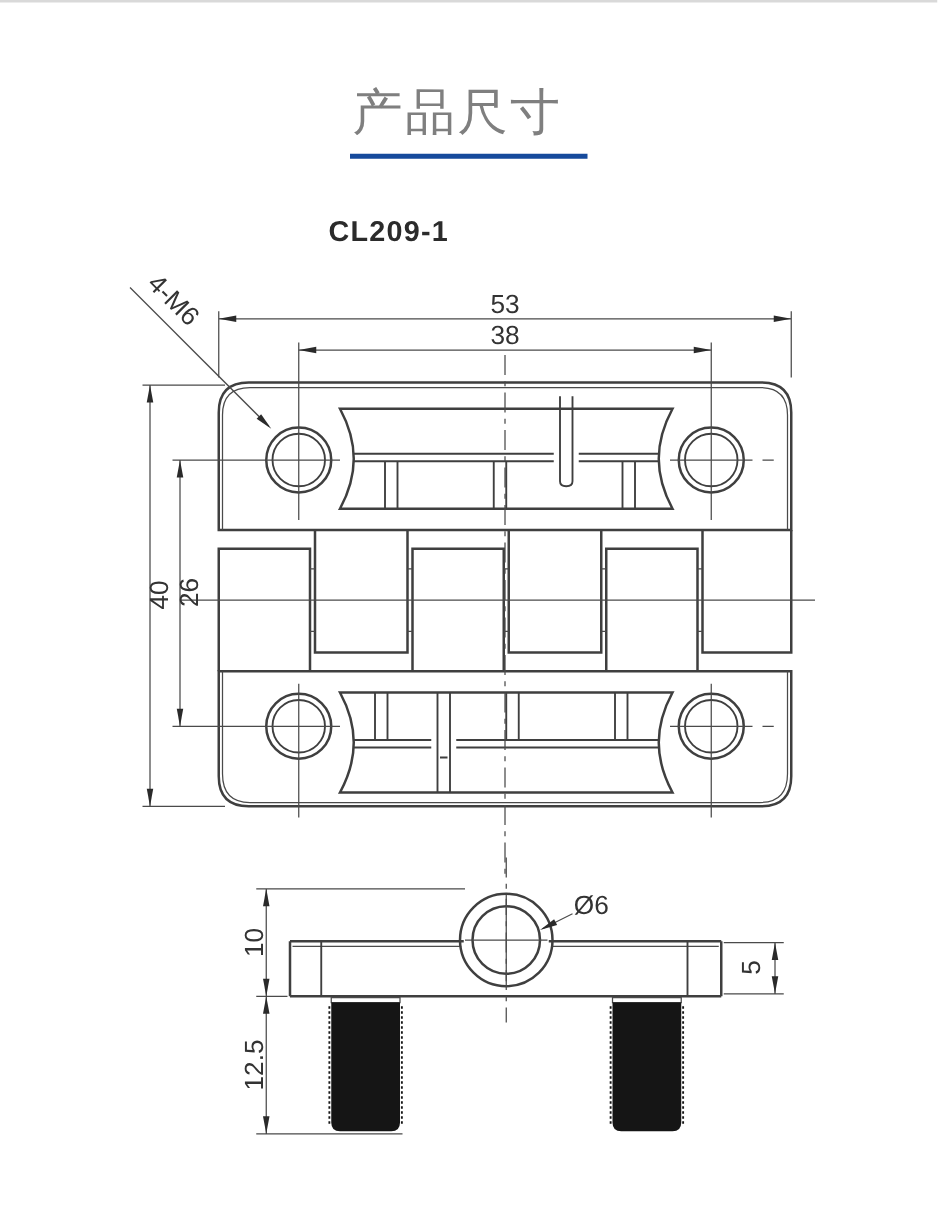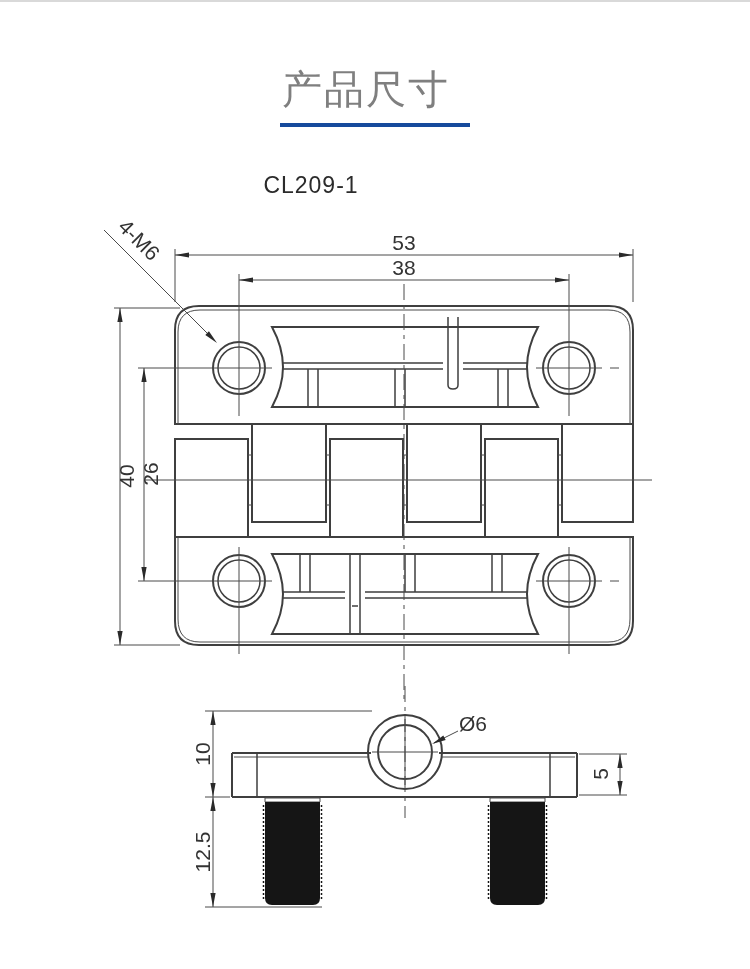--- a/index.html
+++ b/index.html
@@ -19,20 +19,21 @@
   }
   .title-underline{
     position:absolute;left:280px;top:121px;
     width:190px;height:4px;background:#164a9c;
   }
   .model{
     position:absolute;left:0;top:170px;width:622px;
     text-align:center;
     font-size:23px;letter-spacing:1px;
     color:#2b2b2b;
+    font-weight:bold;
   }
   svg{position:absolute;left:0;top:0;}
   .ol{stroke:#3f3f3f;stroke-width:2;fill:none;}           
   .ol15{stroke:#3f3f3f;stroke-width:1.5;fill:none;}       
   .thin{stroke:#4a4a4a;stroke-width:1;fill:none;}          
   .cl{stroke:#4a4a4a;stroke-width:1;fill:none;stroke-dasharray:16 5 4 5;} 
   .arrow{fill:#2a2a2a;stroke:none;}
   .dimtext{font-family:"Liberation Sans",sans-serif;font-size:21px;fill:#333333;}
   .black{fill:#151515;stroke:none;}
   .threadline{stroke:#151515;stroke-width:1.5;fill:none;stroke-dasharray:2 2;}

